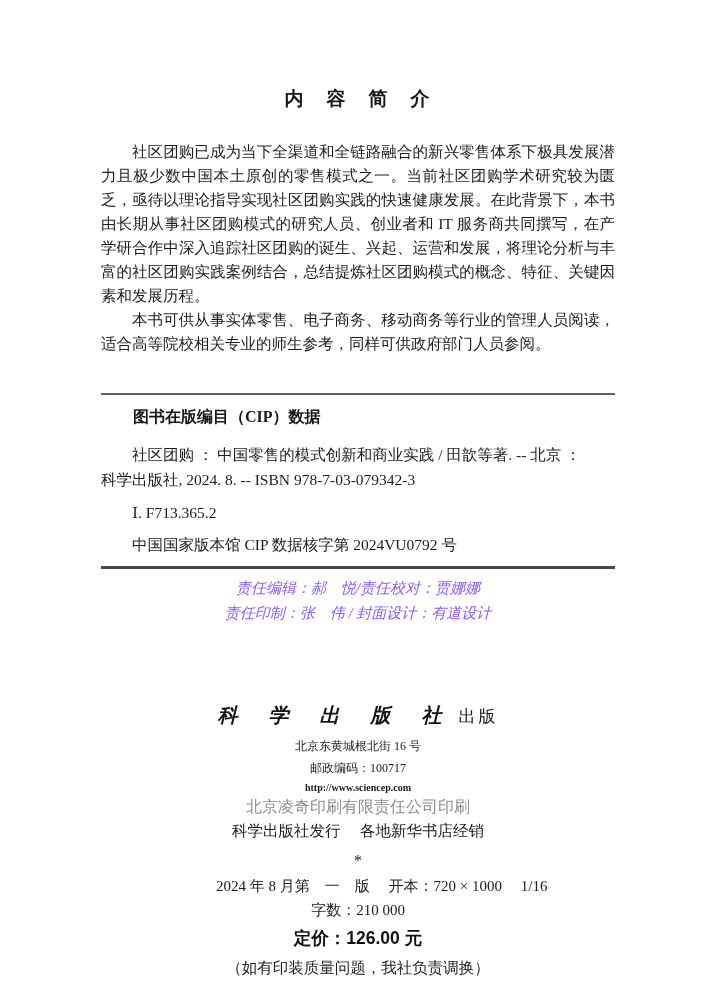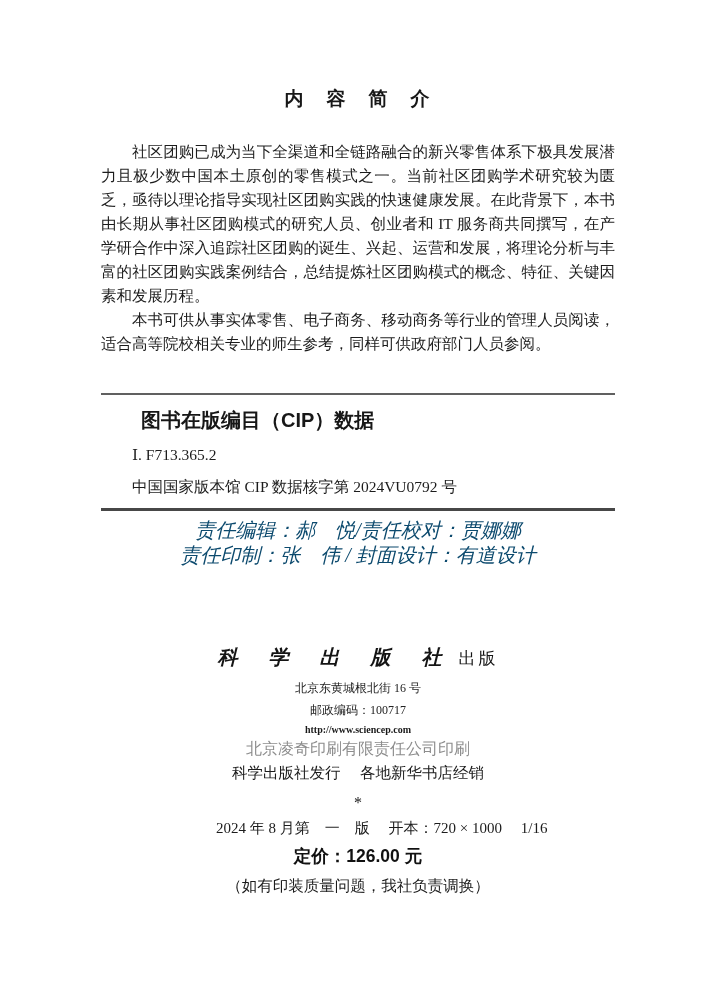--- a/index.html
+++ b/index.html
@@ -49,22 +49,22 @@
   .cip {
     margin-top: 37px;
     border-top: 2px solid #606060;
     border-bottom: 3px solid #474747;
     padding: 4px 0 10px 0;
   }
   .cip-heading {
     margin: 8px 0 0 0;
     text-indent: 2em;
     font-weight: bold;
-    font-size: 20px;
-    font-family: Liberation Sans, sans-serif;
+    font-size: 16px;
+    font-family: Liberation Serif, serif;
     color: #171717;
   }
   .cip-entry {
     margin: 14px 0 0 0;
     font-size: 15.5px;
     line-height: 25px;
   }
   .cip-line-indent { text-indent: 2em; margin: 0; }
   .cip-line { text-indent: 0; margin: 0; }
   .cip-class {
@@ -76,23 +76,23 @@
     margin: 13px 0 0 0;
     text-indent: 2em;
     font-size: 15.5px;
   }
 
   
   .editors {
     margin-top: 7px;
     text-align: center;
     font-style: italic;
-    font-size: 20px;
+    font-size: 15px;
     line-height: 25px;
-    color: #0c4a6e;
+    color: #8b5cf6;
   }
   .editors p { margin: 0; }
 
   
   .colophon {
     margin-top: 76px;
     text-align: center;
   }
   .pub-line { margin: 0; white-space: nowrap; }
   .logo-script {
@@ -183,20 +183,24 @@
 
     <div class="doc-title">内　容　简　介</div>
 
     <div class="intro">
       <p>社区团购已成为当下全渠道和全链路融合的新兴零售体系下极具发展潜力且极少数中国本土原创的零售模式之一。当前社区团购学术研究较为匮乏，亟待以理论指导实现社区团购实践的快速健康发展。在此背景下，本书由长期从事社区团购模式的研究人员、创业者和 IT 服务商共同撰写，在产学研合作中深入追踪社区团购的诞生、兴起、运营和发展，将理论分析与丰富的社区团购实践案例结合，总结提炼社区团购模式的概念、特征、关键因素和发展历程。</p>
       <p>本书可供从事实体零售、电子商务、移动商务等行业的管理人员阅读，适合高等院校相关专业的师生参考，同样可供政府部门人员参阅。</p>
     </div>
 
     <div class="cip">
       <p class="cip-heading">图书在版编目（CIP）数据</p>
+      <div class="cip-entry">
+        <p class="cip-line-indent">社区团购 ： 中国零售的模式创新和商业实践 / 田歆等著. -- 北京 ：</p>
+        <p class="cip-line">科学出版社, 2024. 8. -- ISBN 978-7-03-079342-3</p>
+      </div>
       <p class="cip-class">Ⅰ. F713.365.2</p>
       <p class="cip-record">中国国家版本馆 CIP 数据核字第 2024VU0792 号</p>
     </div>
 
     <div class="editors">
       <p>责任编辑：郝　悦/责任校对：贾娜娜</p>
       <p>责任印制：张　伟 / 封面设计：有道设计</p>
     </div>
 
     <div class="colophon">
@@ -210,19 +214,20 @@
       <p class="pub-printer">北京凌奇印刷有限责任公司印刷</p>
       <p class="pub-distribution">科学出版社发行　 各地新华书店经销</p>
     </div>
 
     <p class="edition-divider">*</p>
 
     <div class="edition-lines">
       <p>2024 年 8 月第　一　版　 开本：720 × 1000　 1/16</p>
     </div>
 
+    <p class="word-count">字数：210 000</p>
 
     <p class="price">定价：126.00 元</p>
 
     <p class="exchange-note">（如有印装质量问题，我社负责调换）</p>
 
   </div>
 </div>
 
 </body></html>

